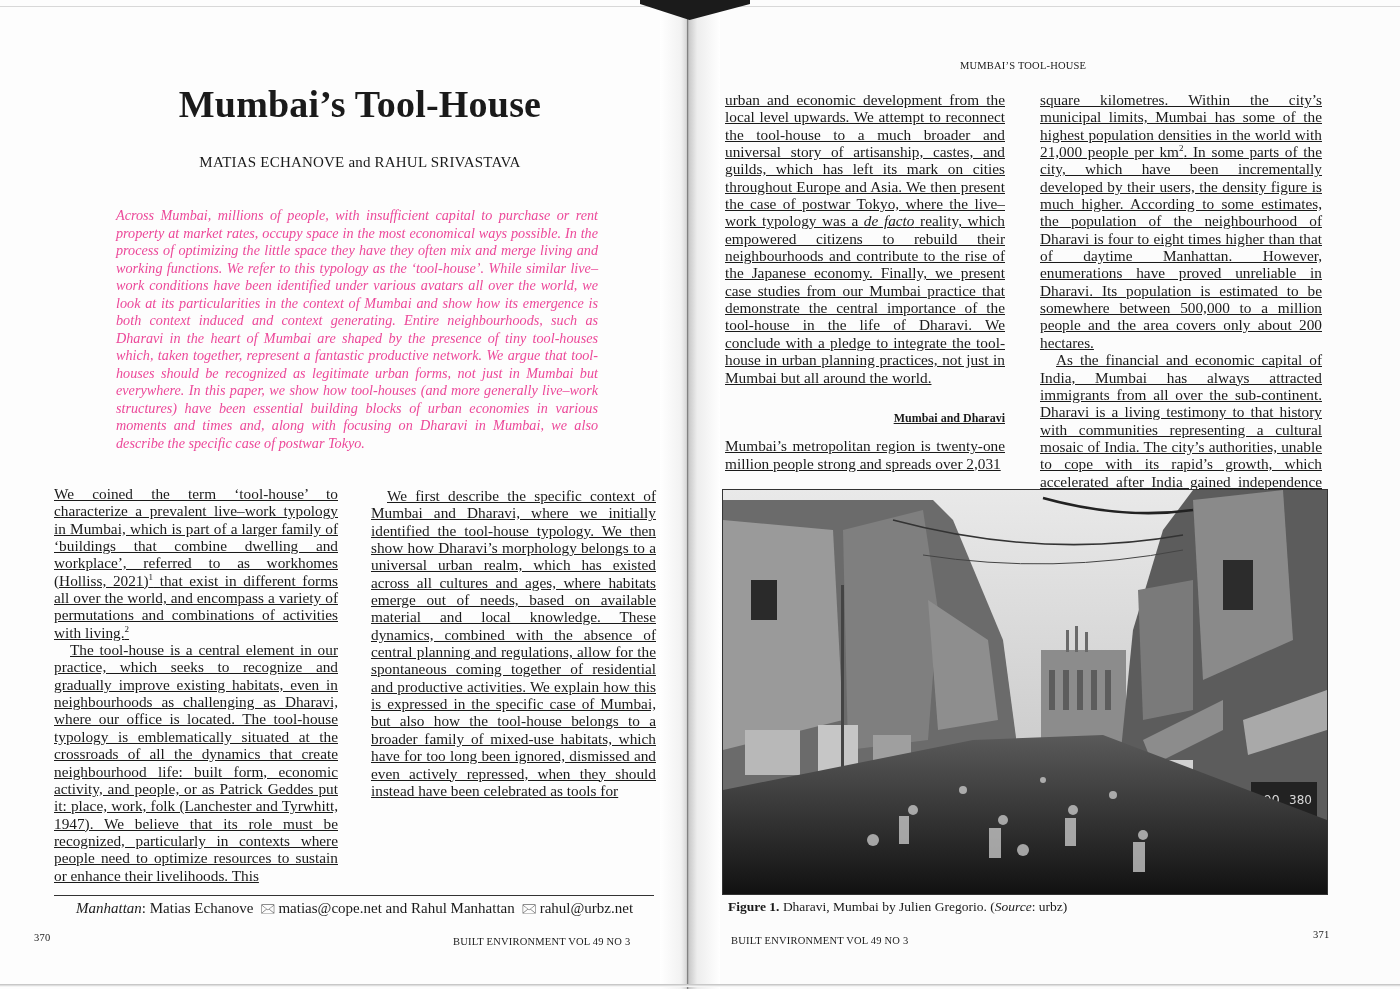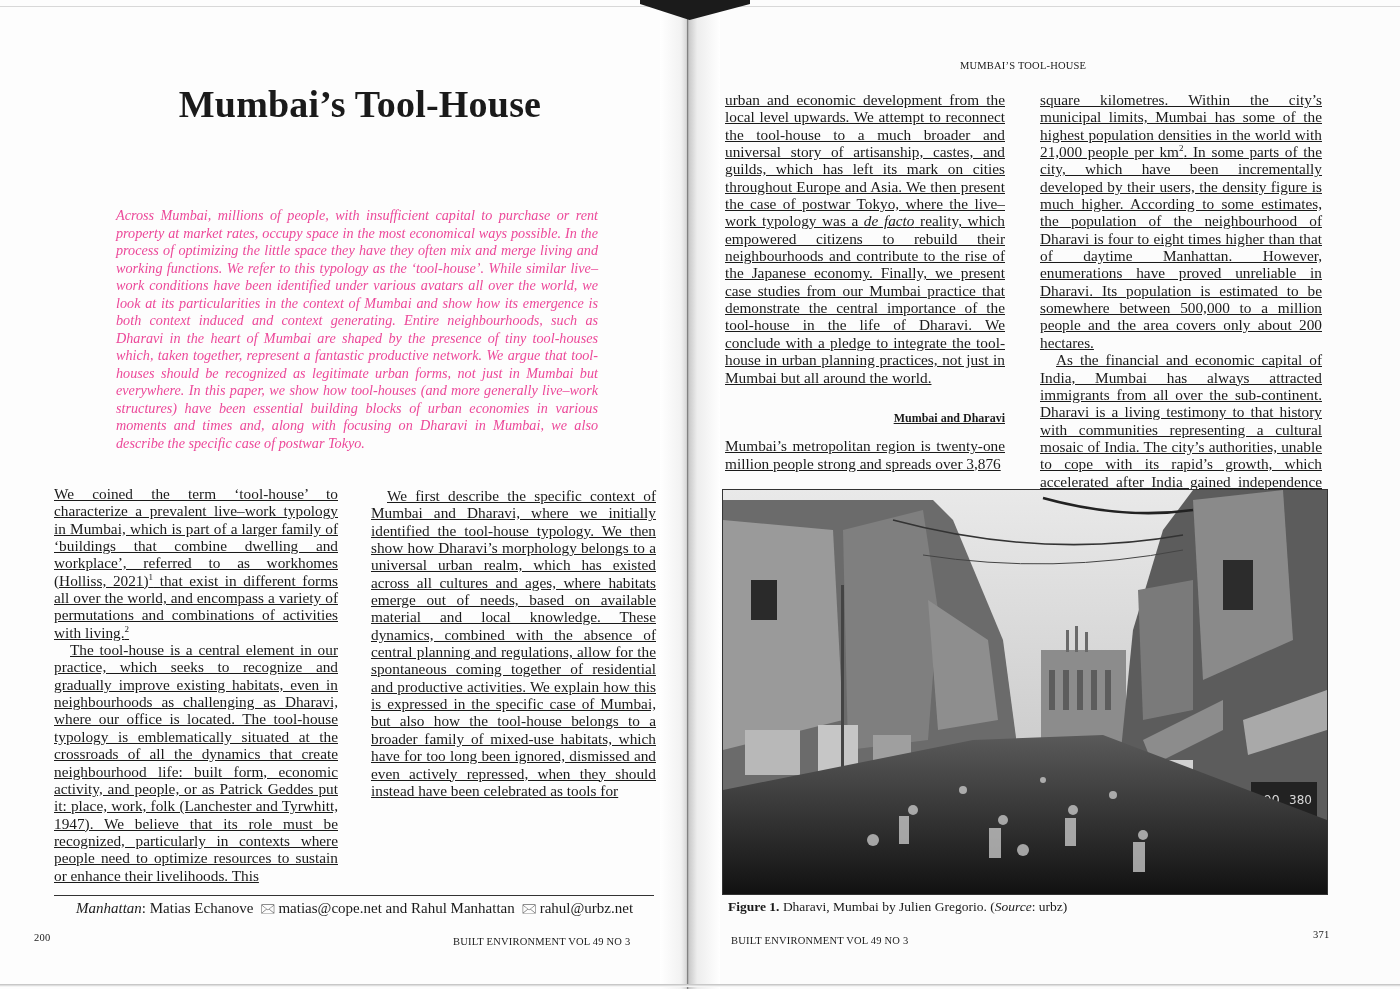--- a/index.html
+++ b/index.html
@@ -81,49 +81,50 @@
 
 <div class="spread">
   <div class="page page-left"></div>
   <div class="page page-right"></div>
   <div class="top-edge"></div>
   <div class="gutter"></div>
   <div class="gutter-top"></div>
   <div class="bottom-edge"></div>
 
   <h1 class="title">Mumbai’s Tool-House</h1>
+  <div class="authors">MATIAS ECHANOVE and RAHUL SRIVASTAVA</div>
   <p class="abstract">Across Mumbai, millions of people, with insufficient capital to purchase or rent property at market rates, occupy space in the most economical ways possible. In the process of optimizing the little space they have they often mix and merge living and working functions. We refer to this typology as the ‘tool-house’. While similar live–work conditions have been identified under various avatars all over the world, we look at its particularities in the context of Mumbai and show how its emergence is both context induced and context generating. Entire neighbourhoods, such as Dharavi in the heart of Mumbai are shaped by the presence of tiny tool-houses which, taken together, represent a fantastic productive network. We argue that tool-houses should be recognized as legitimate urban forms, not just in Mumbai but everywhere. In this paper, we show how tool-houses (and more generally live–work structures) have been essential building blocks of urban economies in various moments and times and, along with focusing on Dharavi in Mumbai, we also describe the specific case of postwar Tokyo.</p>
 
   <div class="col col-l1">
     <p><span>We coined the term ‘tool-house’ to characterize a prevalent live–work typology in Mumbai, which is part of a larger family of ‘buildings that combine dwelling and workplace’, referred to as workhomes (Holliss, 2021)</span><sup>1</sup><span> that exist in different forms all over the world, and encompass a variety of permutations and combinations of activities with living.</span><sup>2</sup></p>
     <p class="indent">The tool-house is a central element in our practice, which seeks to recognize and gradually improve existing habitats, even in neighbourhoods as challenging as Dharavi, where our office is located. The tool-house typology is emblematically situated at the crossroads of all the dynamics that create neighbourhood life: built form, economic activity, and people, or as Patrick Geddes put it: place, work, folk (Lanchester and Tyrwhitt, 1947). We believe that its role must be recognized, particularly in contexts where people need to optimize resources to sustain or enhance their livelihoods. This</p>
   </div>
 
   <div class="col col-l2">
     <p class="indent">We first describe the specific context of Mumbai and Dharavi, where we initially identified the tool-house typology. We then show how Dharavi’s morphology belongs to a universal urban realm, which has existed across all cultures and ages, where habitats emerge out of needs, based on available material and local knowledge. These dynamics, combined with the absence of central planning and regulations, allow for the spontaneous coming together of residential and productive activities. We explain how this is expressed in the specific case of Mumbai, but also how the tool-house belongs to a broader family of mixed-use habitats, which have for too long been ignored, dismissed and even actively repressed, when they should instead have been celebrated as tools for</p>
   </div>
 
   <div class="footnote-rule"></div>
   <div class="contacts">
     <span class="label">Manhattan</span>:
     <span>Matias Echanove</span>
     <span class="env-icon">🖂</span><span>matias@cope.net</span>
     <span>and</span>
     <span>Rahul Manhattan</span>
     <span class="env-icon">🖂</span><span>rahul@urbz.net</span>
   </div>
-  <div class="folio folio-l-num">200</div>
+  <div class="folio folio-l-num">370</div>
   <div class="folio folio-l-journal">BUILT ENVIRONMENT  VOL 49  NO 3</div>
 
   <div class="running-head">MUMBAI’S TOOL-HOUSE</div>
 
   <div class="col col-r1">
     <p><span>urban and economic development from the local level upwards. We attempt to reconnect the tool-house to a much broader and universal story of artisanship, castes, and guilds, which has left its mark on cities throughout Europe and Asia. We then present the case of postwar Tokyo, where the live–work typology was a </span><em>de facto</em><span> reality, which empowered citizens to rebuild their neighbourhoods and contribute to the rise of the Japanese economy. Finally, we present case studies from our Mumbai practice that demonstrate the central importance of the tool-house in the life of Dharavi. We conclude with a pledge to integrate the tool-house in urban planning practices, not just in Mumbai but all around the world.</span></p>
     <p class="section-heading">Mumbai and Dharavi</p>
-    <p>Mumbai’s metropolitan region is twenty-one million people strong and spreads over 3,876</p>
+    <p>Mumbai’s metropolitan region is twenty-one million people strong and spreads over 2,031</p>
   </div>
 
   <div class="col col-r2">
     <p><span>square kilometres. Within the city’s municipal limits, Mumbai has some of the highest population densities in the world with 21,000 people per km</span><sup>2</sup><span>. In some parts of the city, which have been incrementally developed by their users, the density figure is much higher. According to some estimates, the population of the neighbourhood of Dharavi is four to eight times higher than that of daytime Manhattan. However, enumerations have proved unreliable in Dharavi. Its population is estimated to be somewhere between 500,000 to a million people and the area covers only about 200 hectares.</span></p>
     <p class="indent">As the financial and economic capital of India, Mumbai has always attracted immigrants from all over the sub-continent. Dharavi is a living testimony to that history with communities representing a cultural mosaic of India. The city’s authorities, unable to cope with its rapid’s growth, which accelerated after India gained independence in</p>
   </div>
 
   <div class="figure" title="Black-and-white photograph of a crowded street in Dharavi, Mumbai, lined with multi-storey buildings, shop awnings and overhead wires">
     <svg viewBox="0 0 604 404" preserveAspectRatio="none">
       <defs>

